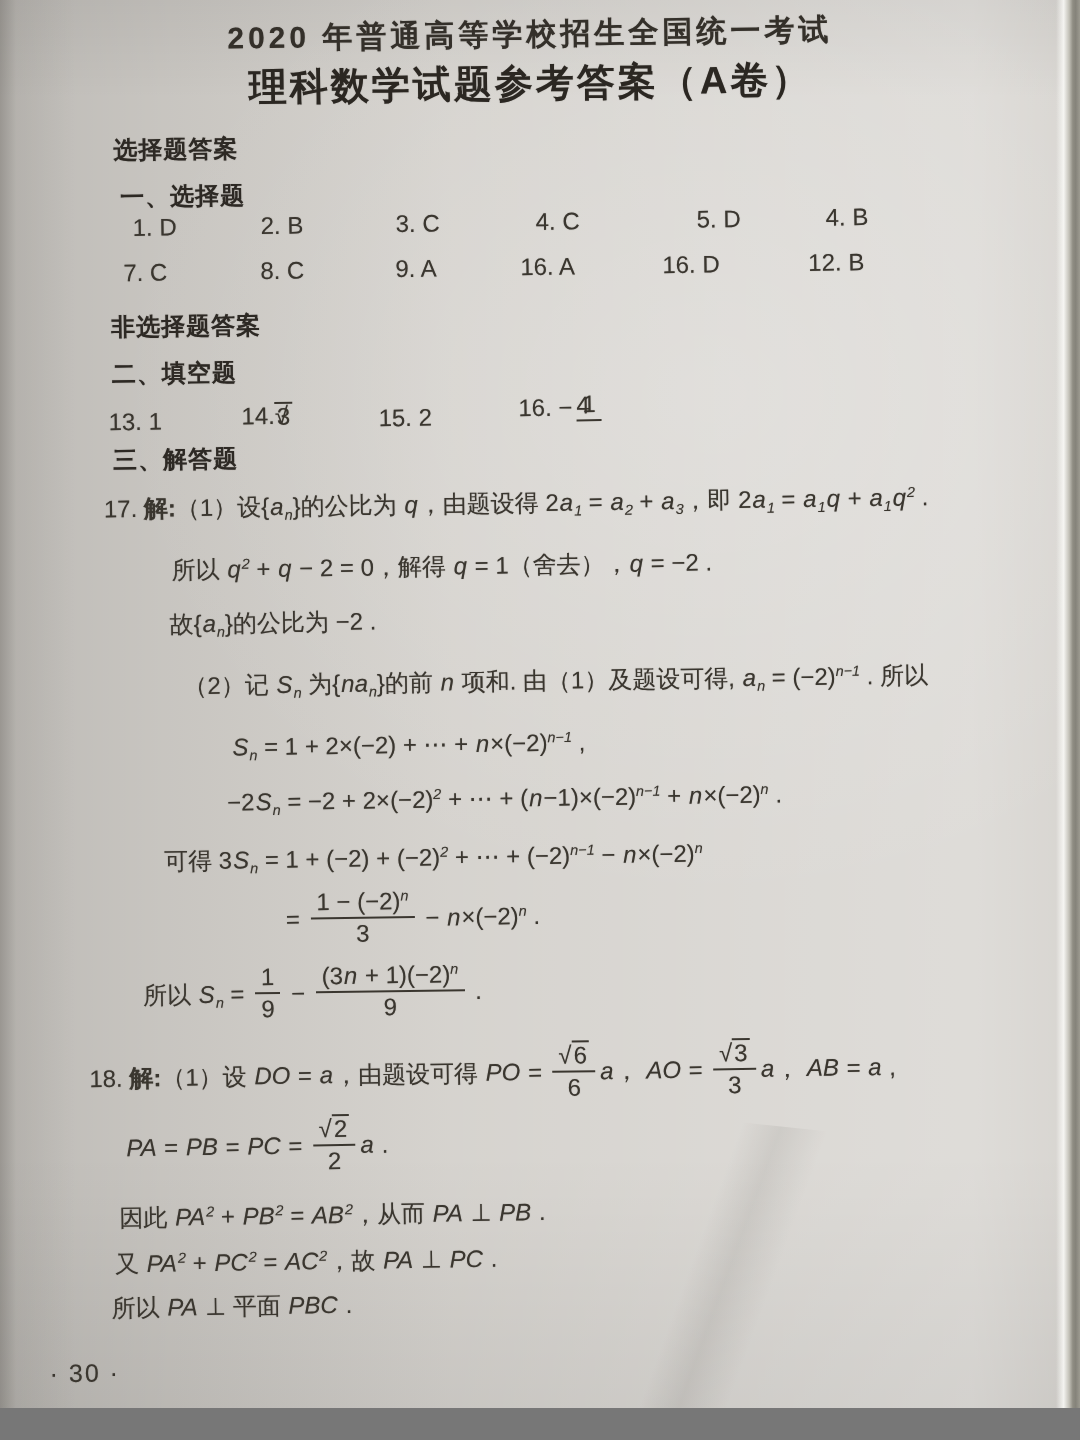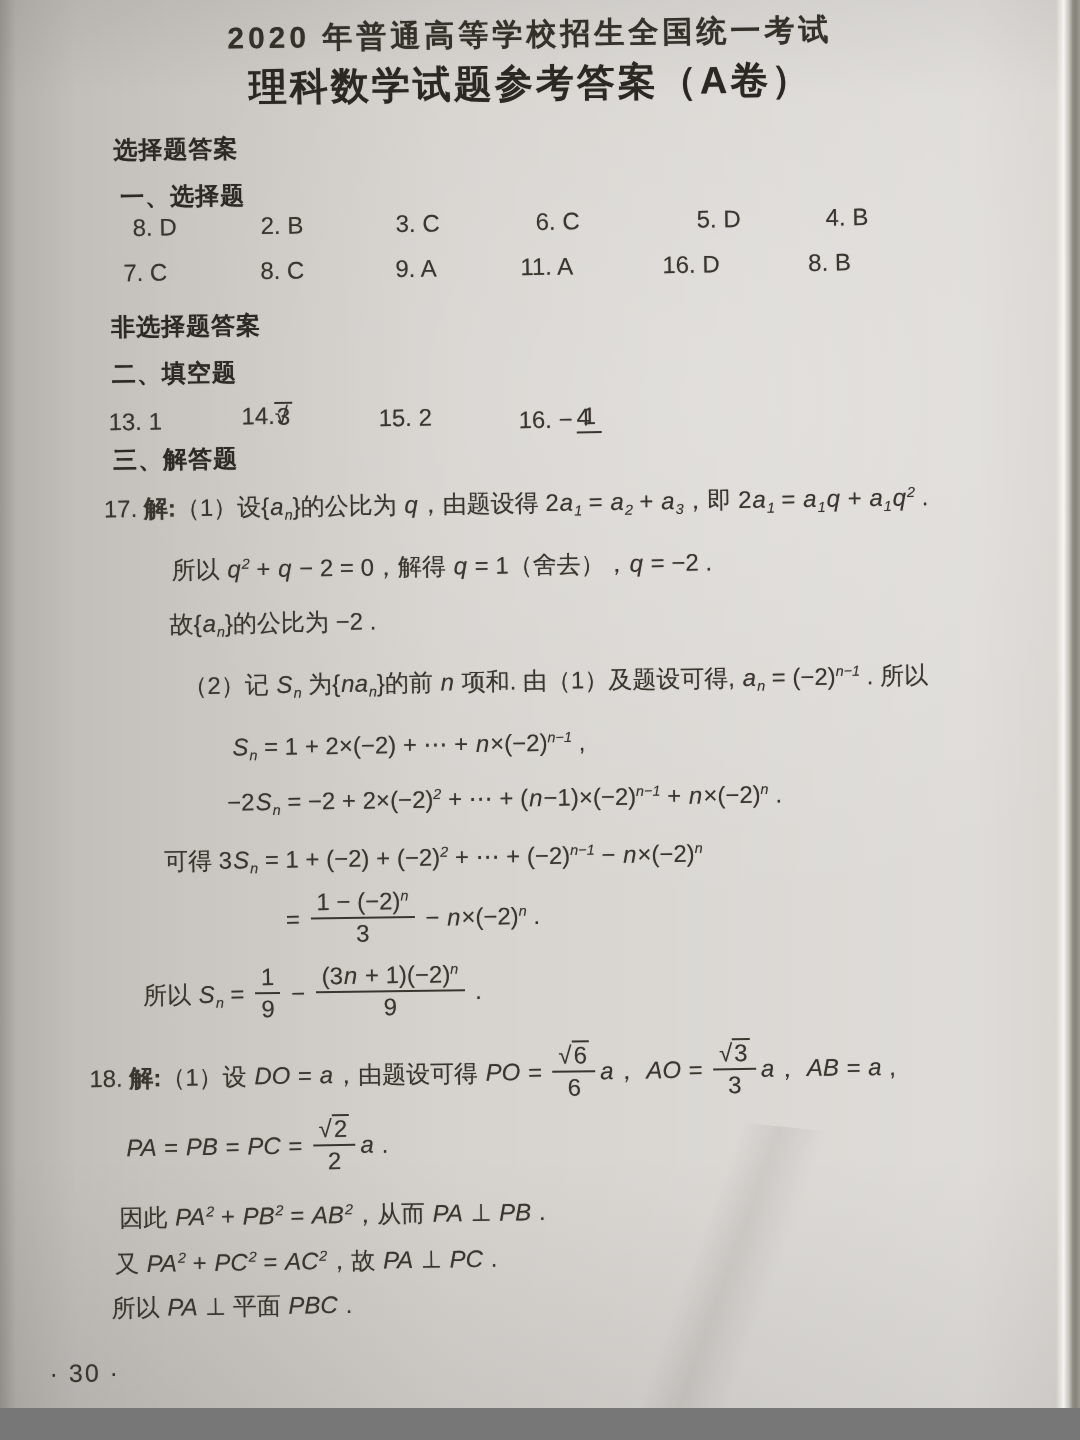--- a/index.html
+++ b/index.html
@@ -63,47 +63,47 @@
 
   <div class="sheet">
 
     <div class="line title1 tc" style="top:14px">2020 年普通高等学校招生全国统一考试</div>
     <div class="line title2 tc" style="top:58px">理科数学试题参考答案（A卷）</div>
 
     <div class="line hdr" style="top:128px;left:122px">选择题答案</div>
     <div class="line hdr" style="top:175px;left:128px">一、选择题</div>
 
     <div class="line row" style="top:208px;left:0;width:1080px;height:36px">
-      <span style="left:140px">8. D</span>
+      <span style="left:140px">1. D</span>
       <span style="left:268px">2. B</span>
       <span style="left:403px">3. C</span>
-      <span style="left:543px">6. C</span>
+      <span style="left:543px">4. C</span>
       <span style="left:704px">5. D</span>
       <span style="left:833px">4. B</span>
     </div>
     <div class="line row" style="top:253px;left:0;width:1080px;height:36px">
       <span style="left:130px">7. C</span>
       <span style="left:267px">8. C</span>
       <span style="left:402px">9. A</span>
-      <span style="left:527px">11. A</span>
+      <span style="left:527px">16. A</span>
       <span style="left:669px">16. D</span>
-      <span style="left:815px">8. B</span>
+      <span style="left:815px">12. B</span>
     </div>
 
     <div class="line hdr" style="top:305px;left:117px">非选择题答案</div>
     <div class="line hdr" style="top:352px;left:117px">二、填空题</div>
 
     <div class="line row" style="top:380px;left:0;width:1080px;height:72px">
       <span style="left:113px;top:22px">13. 1</span>
       <span style="left:246px;top:18px">14. <span class="sqrt">
             <span class="rad">√</span>
             <span class="ovl">3</span>
           </span></span>
       <span style="left:383px;top:22px">15. 2</span>
-      <span style="left:523px;top:26px">16. −<span class="frac">
+      <span style="left:523px;top:14px">16. −<span class="frac">
             <span class="num">1</span>
             <span class="den">4</span>
           </span></span>
     </div>
 
     <div class="line hdr" style="top:438px;left:117px">三、解答题</div>
 
     <div class="line" style="top:487px;left:107px">17. <b>解:</b>（1）设{<i>a</i><sub>n</sub>}的公比为 <i>q</i>，由题设得 2<i>a</i><sub>1</sub> = <i>a</i><sub>2</sub> + <i>a</i><sub>3</sub>，即 2<i>a</i><sub>1</sub> = <i>a</i><sub>1</sub><i>q</i> + <i>a</i><sub>1</sub><i>q</i><sup>2</sup> .</div>
     <div class="line" style="top:549px;left:174px">所以 <i>q</i><sup>2</sup> + <i>q</i> − 2 = 0，解得 <i>q</i> = 1（舍去），<i>q</i> = −2 .</div>
     <div class="line" style="top:603px;left:171px">故{<i>a</i><sub>n</sub>}的公比为 −2 .</div>

